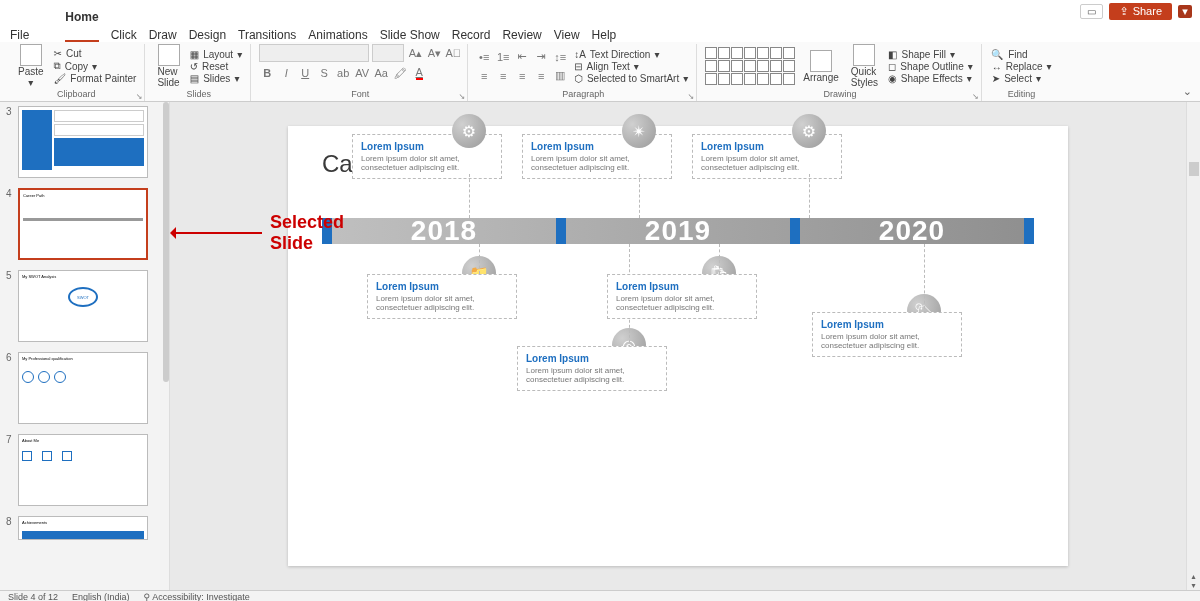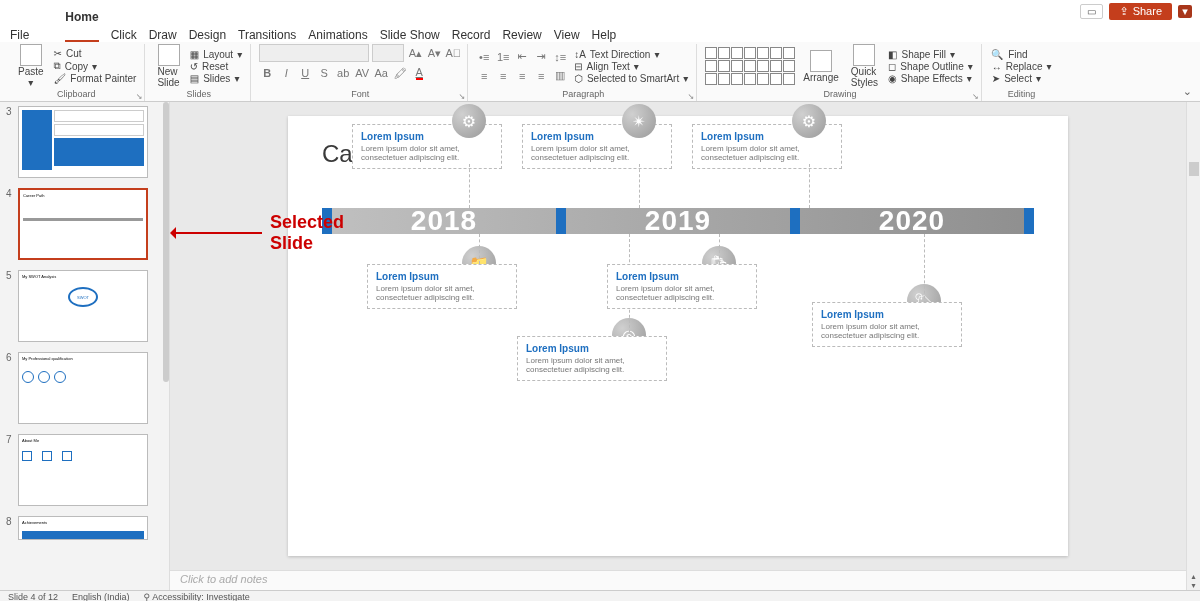--- a/index.html
+++ b/index.html
@@ -416,23 +416,20 @@
           <div class="card" style="top:94px;left:490px;"><strong>Lorem Ipsum</strong><span>Lorem ipsum dolor sit amet, consectetuer adipiscing elit.</span></div>
         </div>
       </div>
 
       <div class="annotation" style="left:2px;top:110px;">
         <div class="arrow-line"></div>
         <span style="white-space:pre;margin-left:8px;">Selected
 Slide</span>
       </div>
     </div>
-    <div class="notes-area">
-      <span>Click to add notes</span>
-    </div>
   </div>
 
   <div class="right-scroll">
     <div class="nub"></div>
     <span class="arrow">▴</span>
     <span class="arrow">▾</span>
   </div>
 </div>
 
 <div class="statusbar">

